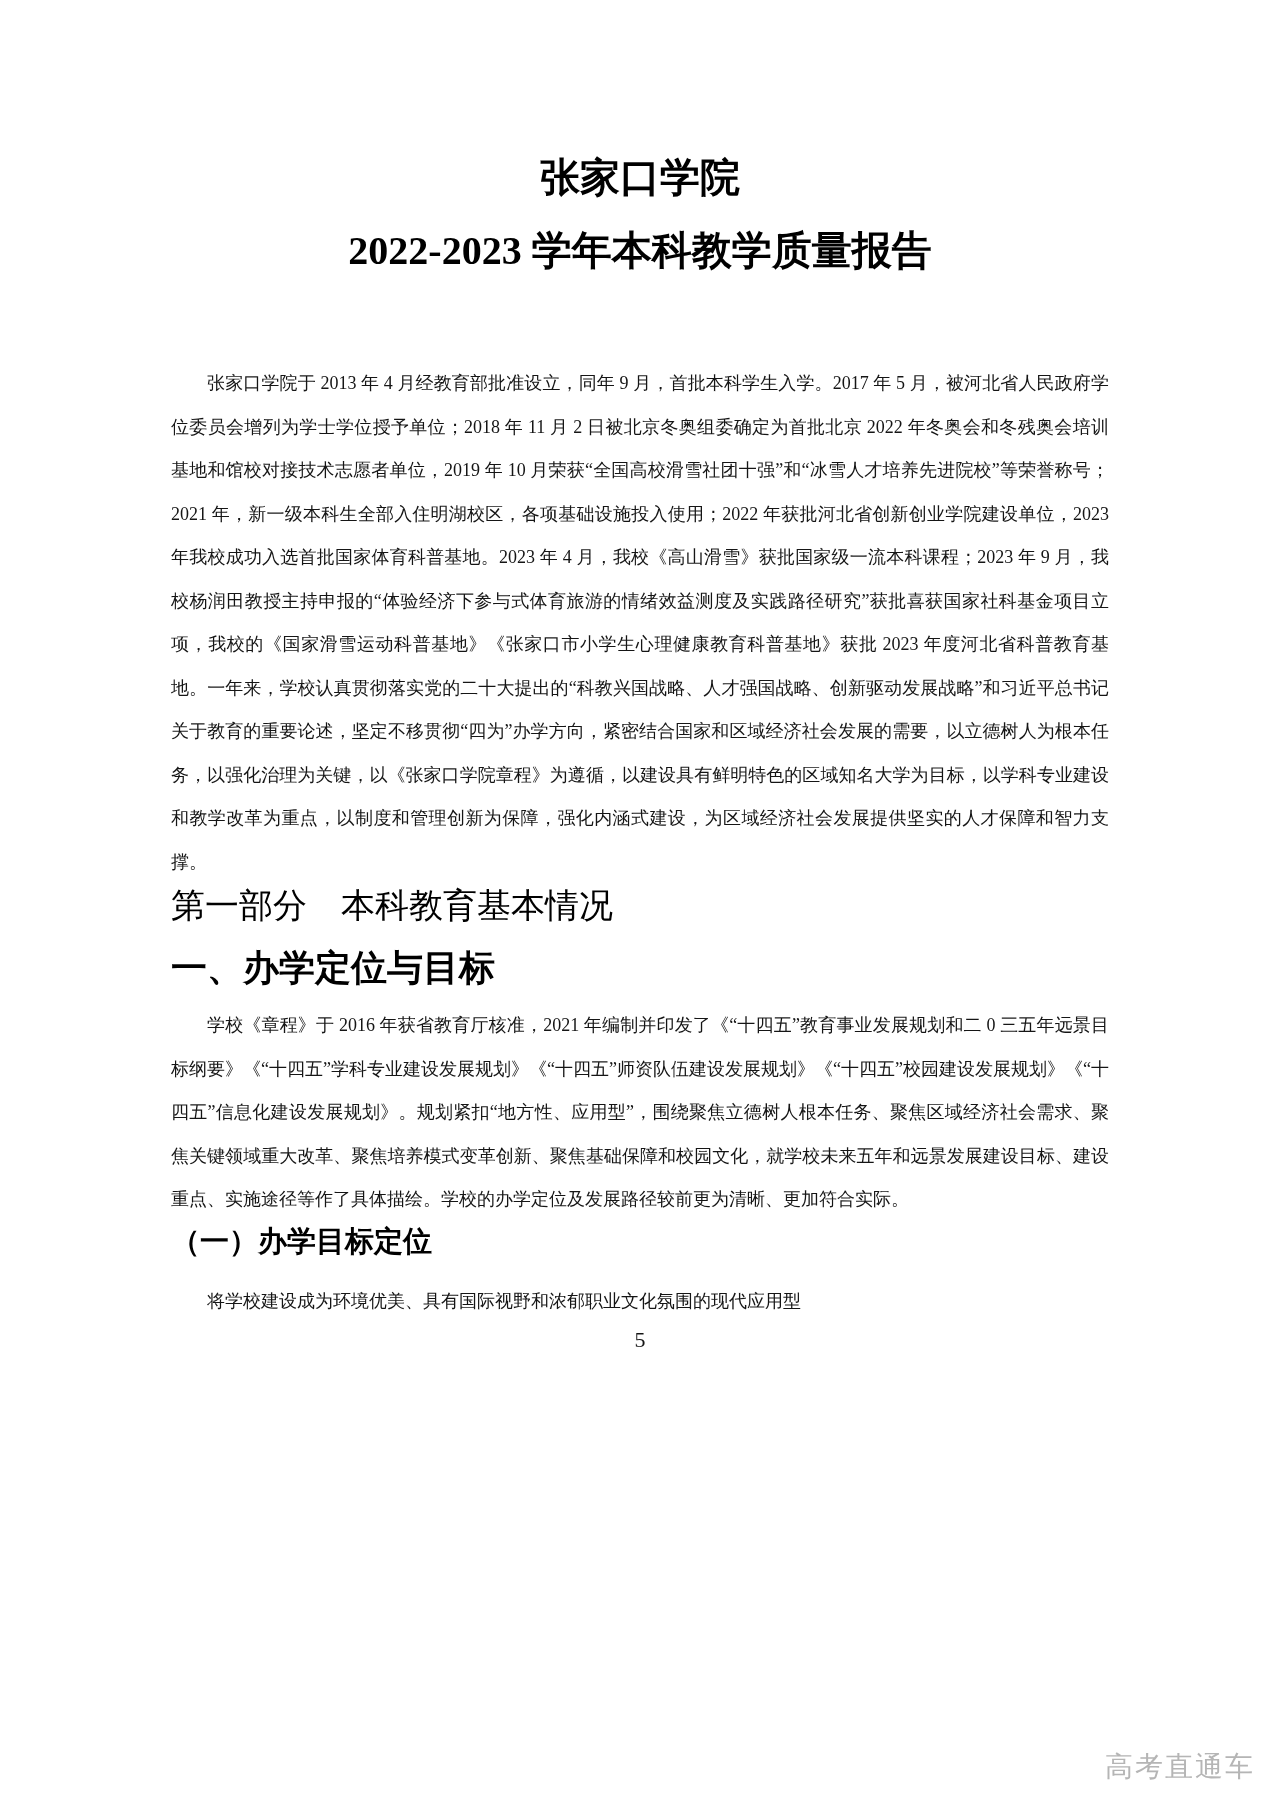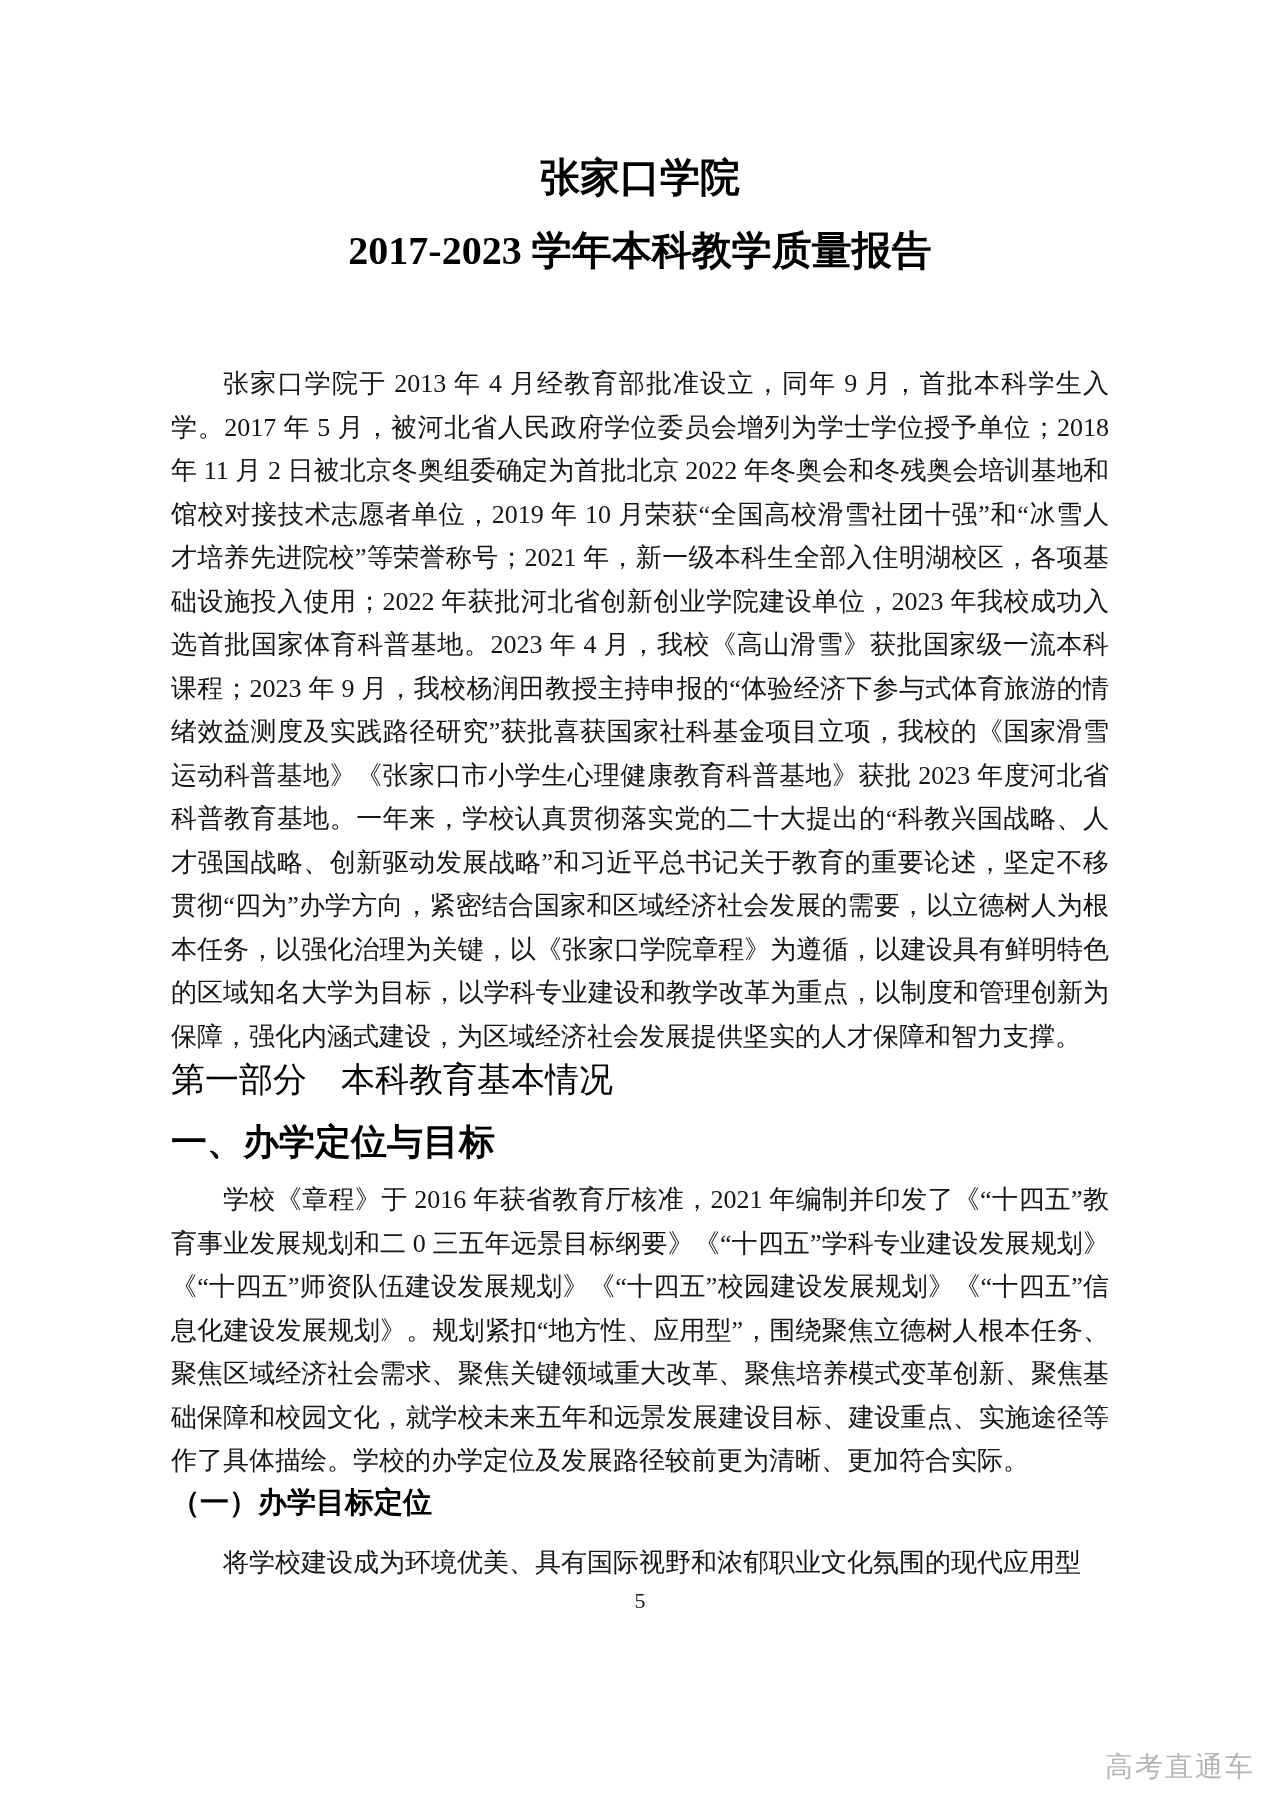--- a/index.html
+++ b/index.html
@@ -30,21 +30,21 @@
     text-align: center;
     color: #000000;
     margin: 0;
   }
   .doc-title.first  { margin-top: 155px; }
   .doc-title.second { margin-top: 27px; }
 
   
   p.body-para {
     font-family: "Liberation Serif", "DejaVu Serif", serif;
-    font-size: 26px;
+    font-size: 18px;
     line-height: 43.5px;
     text-align: justify;
     text-justify: inter-ideograph;
     text-indent: 2em;
     margin: 0;
     color: #151515;
   }
   #intro-para { margin-top: 88px; }
   #section1-para { margin-top: 16px; }
   #subsection1-para { margin-top: 20px; }
@@ -96,21 +96,21 @@
   }
 </style>
 </head>
 <body>
 
 <div class="page">
   <div class="content">
 
     <h1 class="doc-title first">张家口学院</h1>
 
-    <h1 class="doc-title second">2017-2023 学年本科教学质量报告</h1>
+    <h1 class="doc-title second">2022-2023 学年本科教学质量报告</h1>
 
     <p class="body-para" id="intro-para">张家口学院于 2013 年 4 月经教育部批准设立，同年 9 月，首批本科学生入学。2017 年 5 月，被河北省人民政府学位委员会增列为学士学位授予单位；2018 年 11 月 2 日被北京冬奥组委确定为首批北京 2022 年冬奥会和冬残奥会培训基地和馆校对接技术志愿者单位，2019 年 10 月荣获“全国高校滑雪社团十强”和“冰雪人才培养先进院校”等荣誉称号；2021 年，新一级本科生全部入住明湖校区，各项基础设施投入使用；2022 年获批河北省创新创业学院建设单位，2023 年我校成功入选首批国家体育科普基地。2023 年 4 月，我校《高山滑雪》获批国家级一流本科课程；2023 年 9 月，我校杨润田教授主持申报的“体验经济下参与式体育旅游的情绪效益测度及实践路径研究”获批喜获国家社科基金项目立项，我校的《国家滑雪运动科普基地》《张家口市小学生心理健康教育科普基地》获批 2023 年度河北省科普教育基地。一年来，学校认真贯彻落实党的二十大提出的“科教兴国战略、人才强国战略、创新驱动发展战略”和习近平总书记关于教育的重要论述，坚定不移贯彻“四为”办学方向，紧密结合国家和区域经济社会发展的需要，以立德树人为根本任务，以强化治理为关键，以《张家口学院章程》为遵循，以建设具有鲜明特色的区域知名大学为目标，以学科专业建设和教学改革为重点，以制度和管理创新为保障，强化内涵式建设，为区域经济社会发展提供坚实的人才保障和智力支撑。</p>
 
     <h2 class="h-part">第一部分　本科教育基本情况</h2>
 
     <h3 class="h-section">一、办学定位与目标</h3>
 
     <p class="body-para" id="section1-para">学校《章程》于 2016 年获省教育厅核准，2021 年编制并印发了《“十四五”教育事业发展规划和二 0 三五年远景目标纲要》《“十四五”学科专业建设发展规划》《“十四五”师资队伍建设发展规划》《“十四五”校园建设发展规划》《“十四五”信息化建设发展规划》。规划紧扣“地方性、应用型”，围绕聚焦立德树人根本任务、聚焦区域经济社会需求、聚焦关键领域重大改革、聚焦培养模式变革创新、聚焦基础保障和校园文化，就学校未来五年和远景发展建设目标、建设重点、实施途径等作了具体描绘。学校的办学定位及发展路径较前更为清晰、更加符合实际。</p>
 
     <h4 class="h-subsection">（一）办学目标定位</h4>

